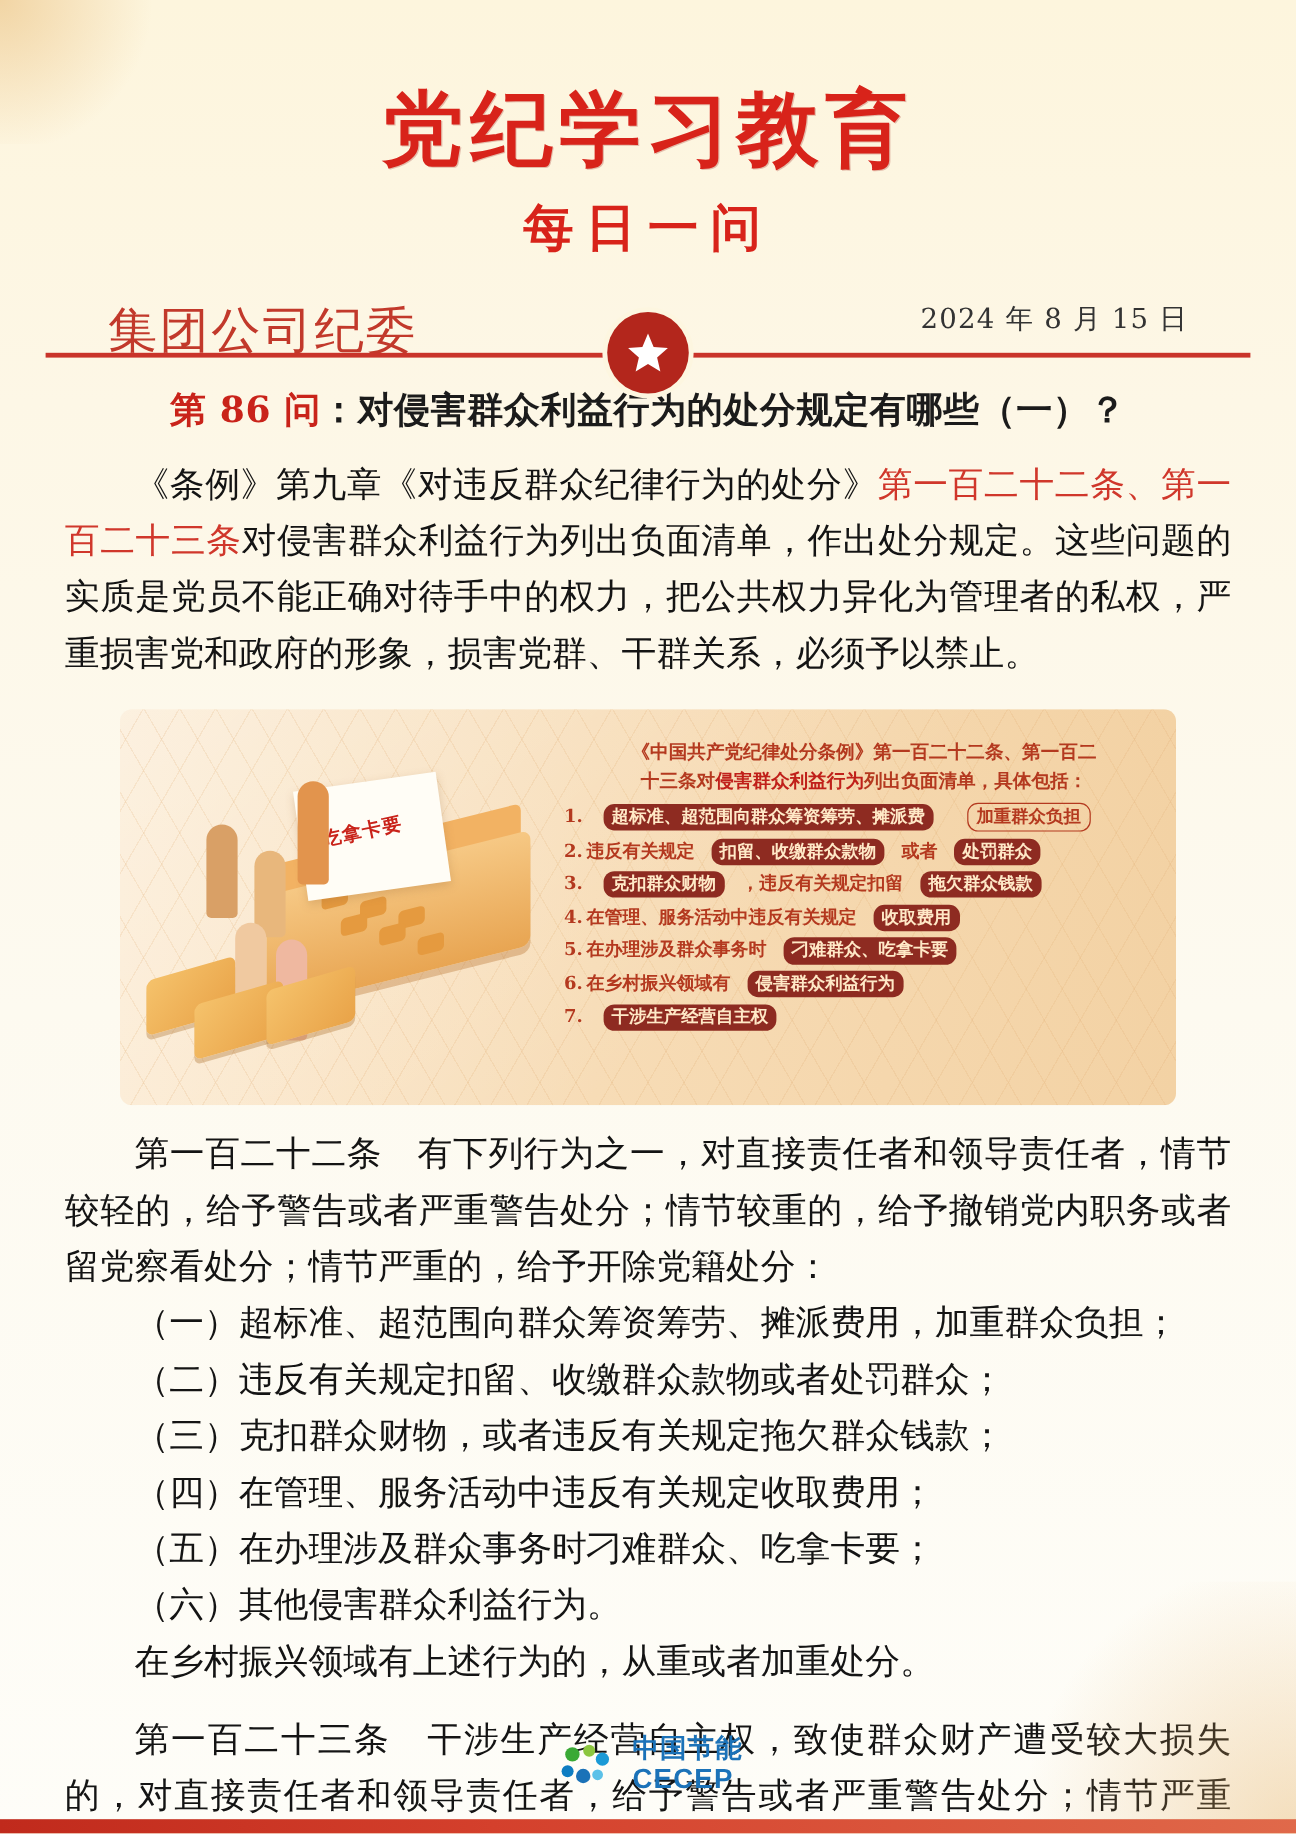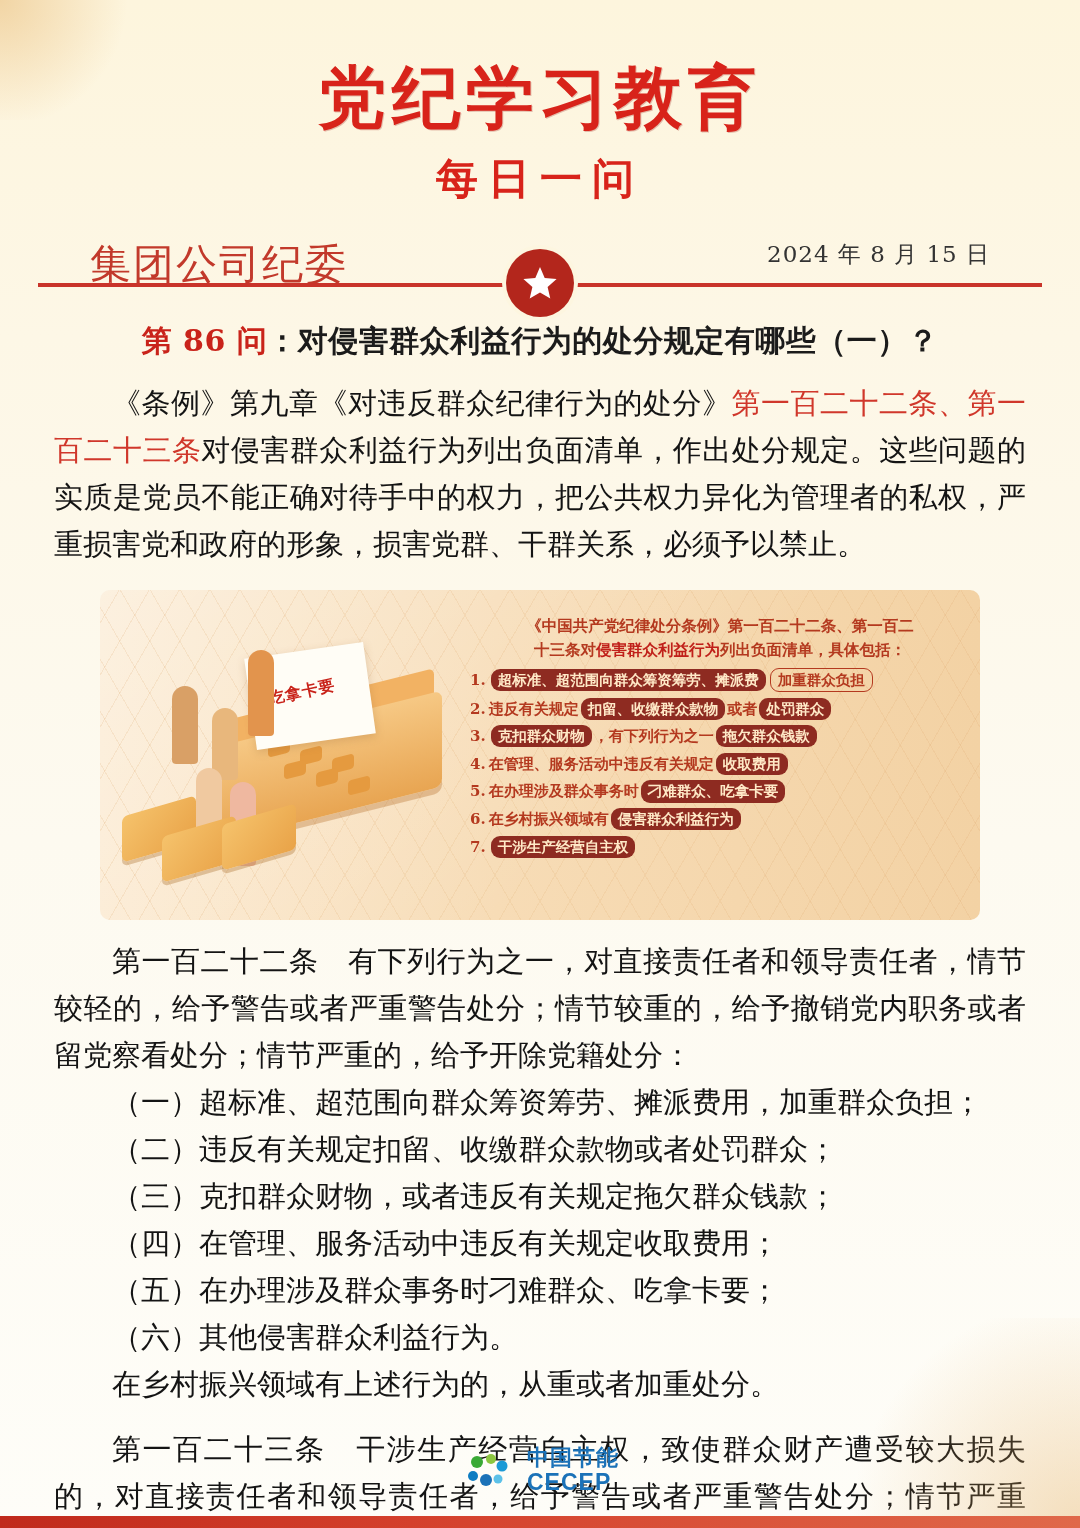--- a/index.html
+++ b/index.html
@@ -13,21 +13,21 @@
     font-family: "Liberation Serif", "DejaVu Serif", serif;
     position: relative;
     overflow: hidden;
   }
   .page {
     position: relative;
     width: 1080px;
     height: 1528px;
     background: linear-gradient(180deg, #fdf5dd 0%, #fdf7e6 22%, #fdfaf0 55%, #fefdf8 100%);
     box-sizing: border-box;
-    padding: 5px 38px;
+    padding: 16px 38px;
   }
   .corner-tl {
     position: absolute;
     left: 0; top: 0;
     width: 130px; height: 120px;
     background: radial-gradient(circle at 0 0, rgba(228,174,96,0.45) 0%, rgba(250,240,212,0) 72%);
     pointer-events: none;
   }
   .corner-br {
     position: absolute;
@@ -102,21 +102,21 @@
     display: flex;
     align-items: center;
     justify-content: center;
     z-index: 3;
     box-shadow: 0 0 0 4px #fdf6e0;
   }
   .star-badge svg { display:block; }
 
   
   .question {
-    margin-top: 36px;
+    margin-top: 26px;
     text-align: center;
     font-family: "DejaVu Serif", serif;
     font-weight: bold;
     font-size: 30px;
     color: #1b1b1b;
     letter-spacing: 0.5px;
   }
   .question .qno { color: #c9231a; }
 
   
@@ -181,21 +181,21 @@
     white-space: nowrap;
     line-height: 1.3;
   }
   .ill-item .num { margin-right: 3px; }
   .chip {
     display: inline-block;
     background: #8e2b21;
     color: #ffe9c7;
     border-radius: 9px;
     padding: 2px 7px;
-    margin: 0 2px;
+    margin: 0 14px;
     font-size: 14.5px;
     line-height: 1.25;
   }
   .chip.outline {
     background: transparent;
     color: #b4391f;
     border: 1.5px solid #b4391f;
   }
   .counter {
     position: absolute;
@@ -352,21 +352,21 @@
         <span>十三条对</span><span class="em">侵害群众利益行为</span><span>列出负面清单，具体包括：</span>
       </div>
 
       <div class="ill-item">
         <span class="num">1.</span><span class="chip">超标准、超范围向群众筹资筹劳、摊派费</span><span class="chip outline">加重群众负担</span>
       </div>
       <div class="ill-item">
         <span class="num">2.</span><span>违反有关规定</span><span class="chip">扣留、收缴群众款物</span><span>或者</span><span class="chip">处罚群众</span>
       </div>
       <div class="ill-item">
-        <span class="num">3.</span><span class="chip">克扣群众财物</span><span>，有下列行为之一</span><span class="chip">拖欠群众钱款</span>
+        <span class="num">3.</span><span class="chip">克扣群众财物</span><span>，违反有关规定扣留</span><span class="chip">拖欠群众钱款</span>
       </div>
       <div class="ill-item">
         <span class="num">4.</span><span>在管理、服务活动中违反有关规定</span><span class="chip">收取费用</span>
       </div>
       <div class="ill-item">
         <span class="num">5.</span><span>在办理涉及群众事务时</span><span class="chip">刁难群众、吃拿卡要</span>
       </div>
       <div class="ill-item">
         <span class="num">6.</span><span>在乡村振兴领域有</span><span class="chip">侵害群众利益行为</span>
       </div>

